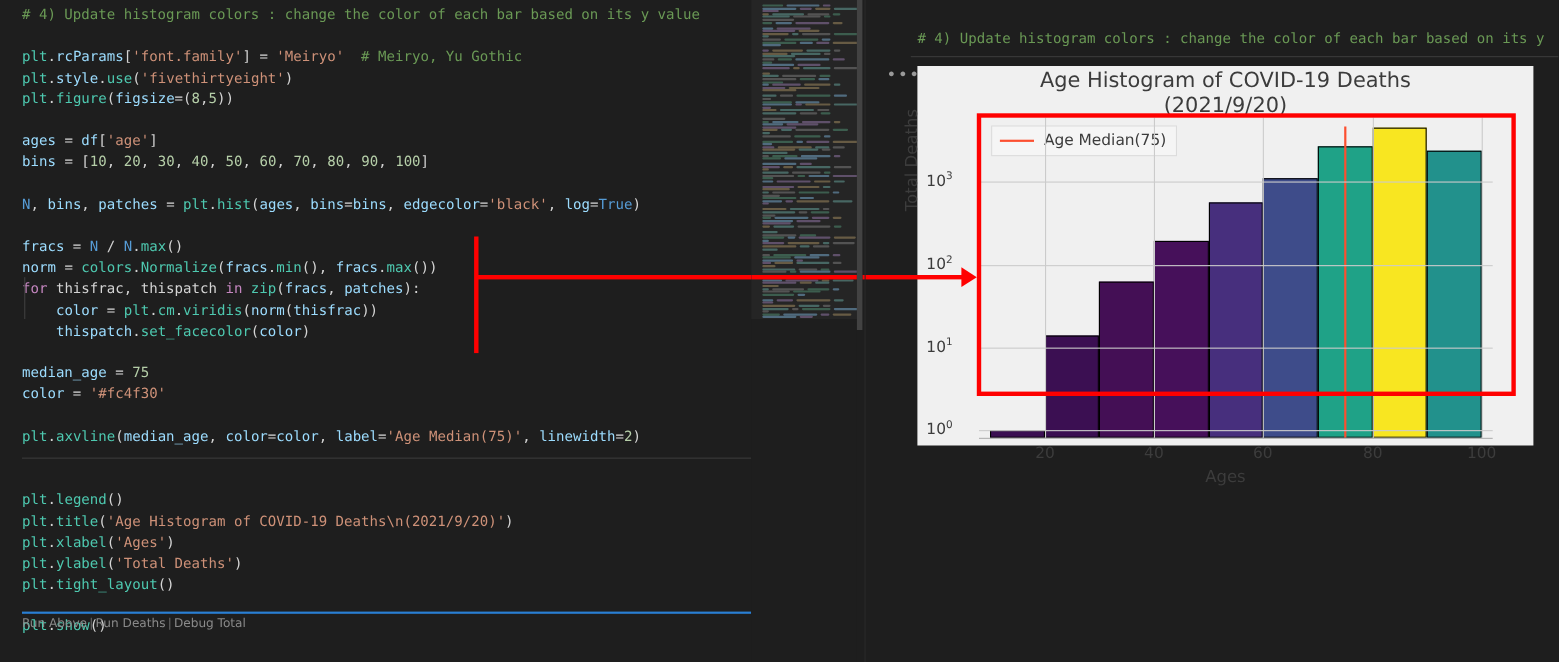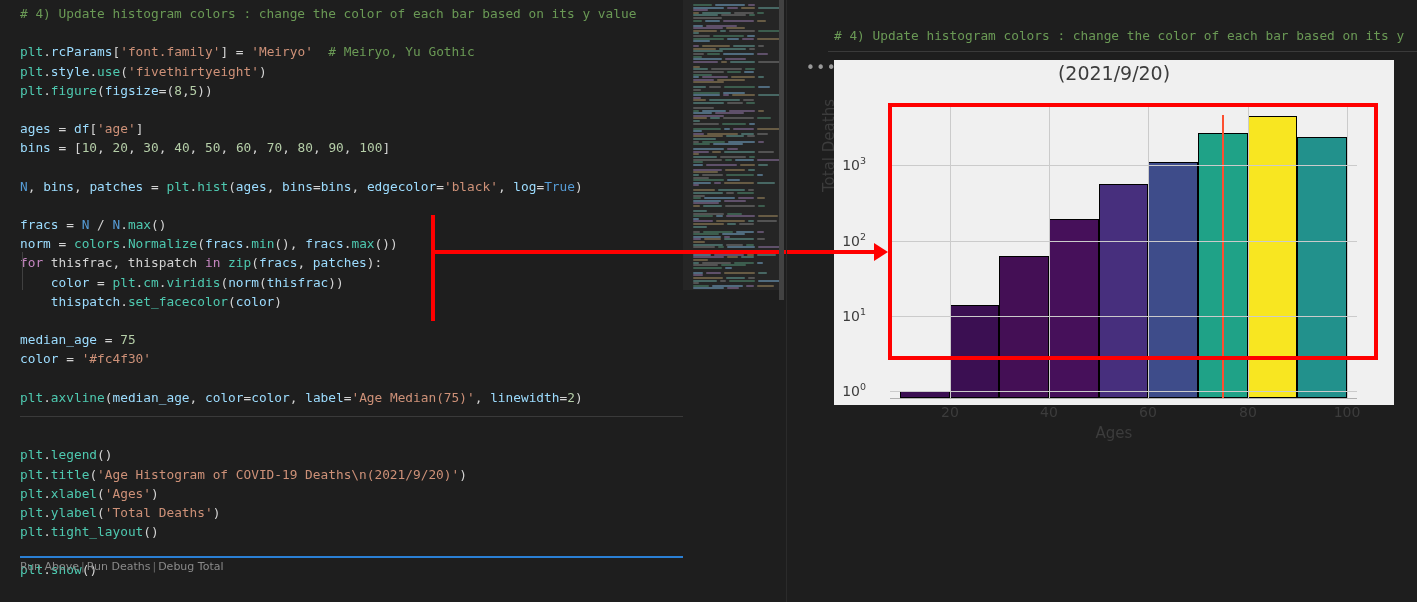--- a/index.html
+++ b/index.html
@@ -448,20 +448,21 @@
   <div class="outpane">
     <div class="out-comment"># 4) Update histogram colors : change the color of each bar based on its y</div>
     <div class="out-sep"></div>
   </div>
 
   <div class="ellipsis">•••</div>
 
   <div class="figure">
 
     <div class="fig-title">
+      <div>Age Histogram of COVID-19 Deaths</div>
       <div>(2021/9/20)</div>
     </div>
 
     <div class="ylabel">Total Deaths</div>
     <div class="xlabel">Ages</div>
 
     <div class="axes" id="axes">
 
       <div class="plotarea" id="plotarea">
           <div class="bar" title="10-20: 1" style="left: 9.93617px; width: 49.6809px; height: 7.27751px; background: rgb(59, 15, 82); border-color: rgb(0, 0, 0);"></div>
@@ -470,20 +471,24 @@
           <div class="bar" title="40-50: 195" style="left: 158.979px; width: 49.6809px; height: 179.249px; background: rgb(70, 16, 90); border-color: rgb(0, 0, 0);"></div>
           <div class="bar" title="50-60: 560" style="left: 208.66px; width: 49.6809px; height: 213.654px; background: rgb(71, 47, 125); border-color: rgb(0, 0, 0);"></div>
           <div class="bar" title="60-70: 1100" style="left: 258.34px; width: 49.6809px; height: 235.673px; background: rgb(62, 76, 138); border-color: rgb(0, 0, 0);"></div>
           <div class="bar" title="70-80: 2700" style="left: 308.021px; width: 49.6809px; height: 264.958px; background: rgb(31, 162, 135); border-color: rgb(0, 0, 0);"></div>
           <div class="bar" title="80-90: 4600" style="left: 357.702px; width: 49.6809px; height: 282.334px; background: rgb(248, 230, 33); border-color: rgb(0, 0, 0);"></div>
           <div class="bar" title="90-100: 2400" style="left: 407.383px; width: 49.6809px; height: 261.116px; background: rgb(34, 145, 140); border-color: rgb(0, 0, 0);"></div>
           <div class="medianline" style="left: 331.862px; background: rgb(252, 79, 48);"></div>
         </div>
       <div class="axis-bottom"></div>
 
+      <div class="legend">
+        <span class="swatch"></span>
+        <span class="ltext">Age Median(75)</span>
+      </div>
     <div class="gridline" style="top: 284px;"></div>
         <div class="gridline" style="top: 209px;"></div>
         <div class="gridline" style="top: 134px;"></div>
         <div class="gridline" style="top: 58px;"></div>
         <div class="vgrid" style="left: 60px;"></div>
         <div class="vgrid" style="left: 159px;"></div>
         <div class="vgrid" style="left: 258px;"></div>
         <div class="vgrid" style="left: 358px;"></div>
         <div class="vgrid" style="left: 457px;"></div>
       </div>

